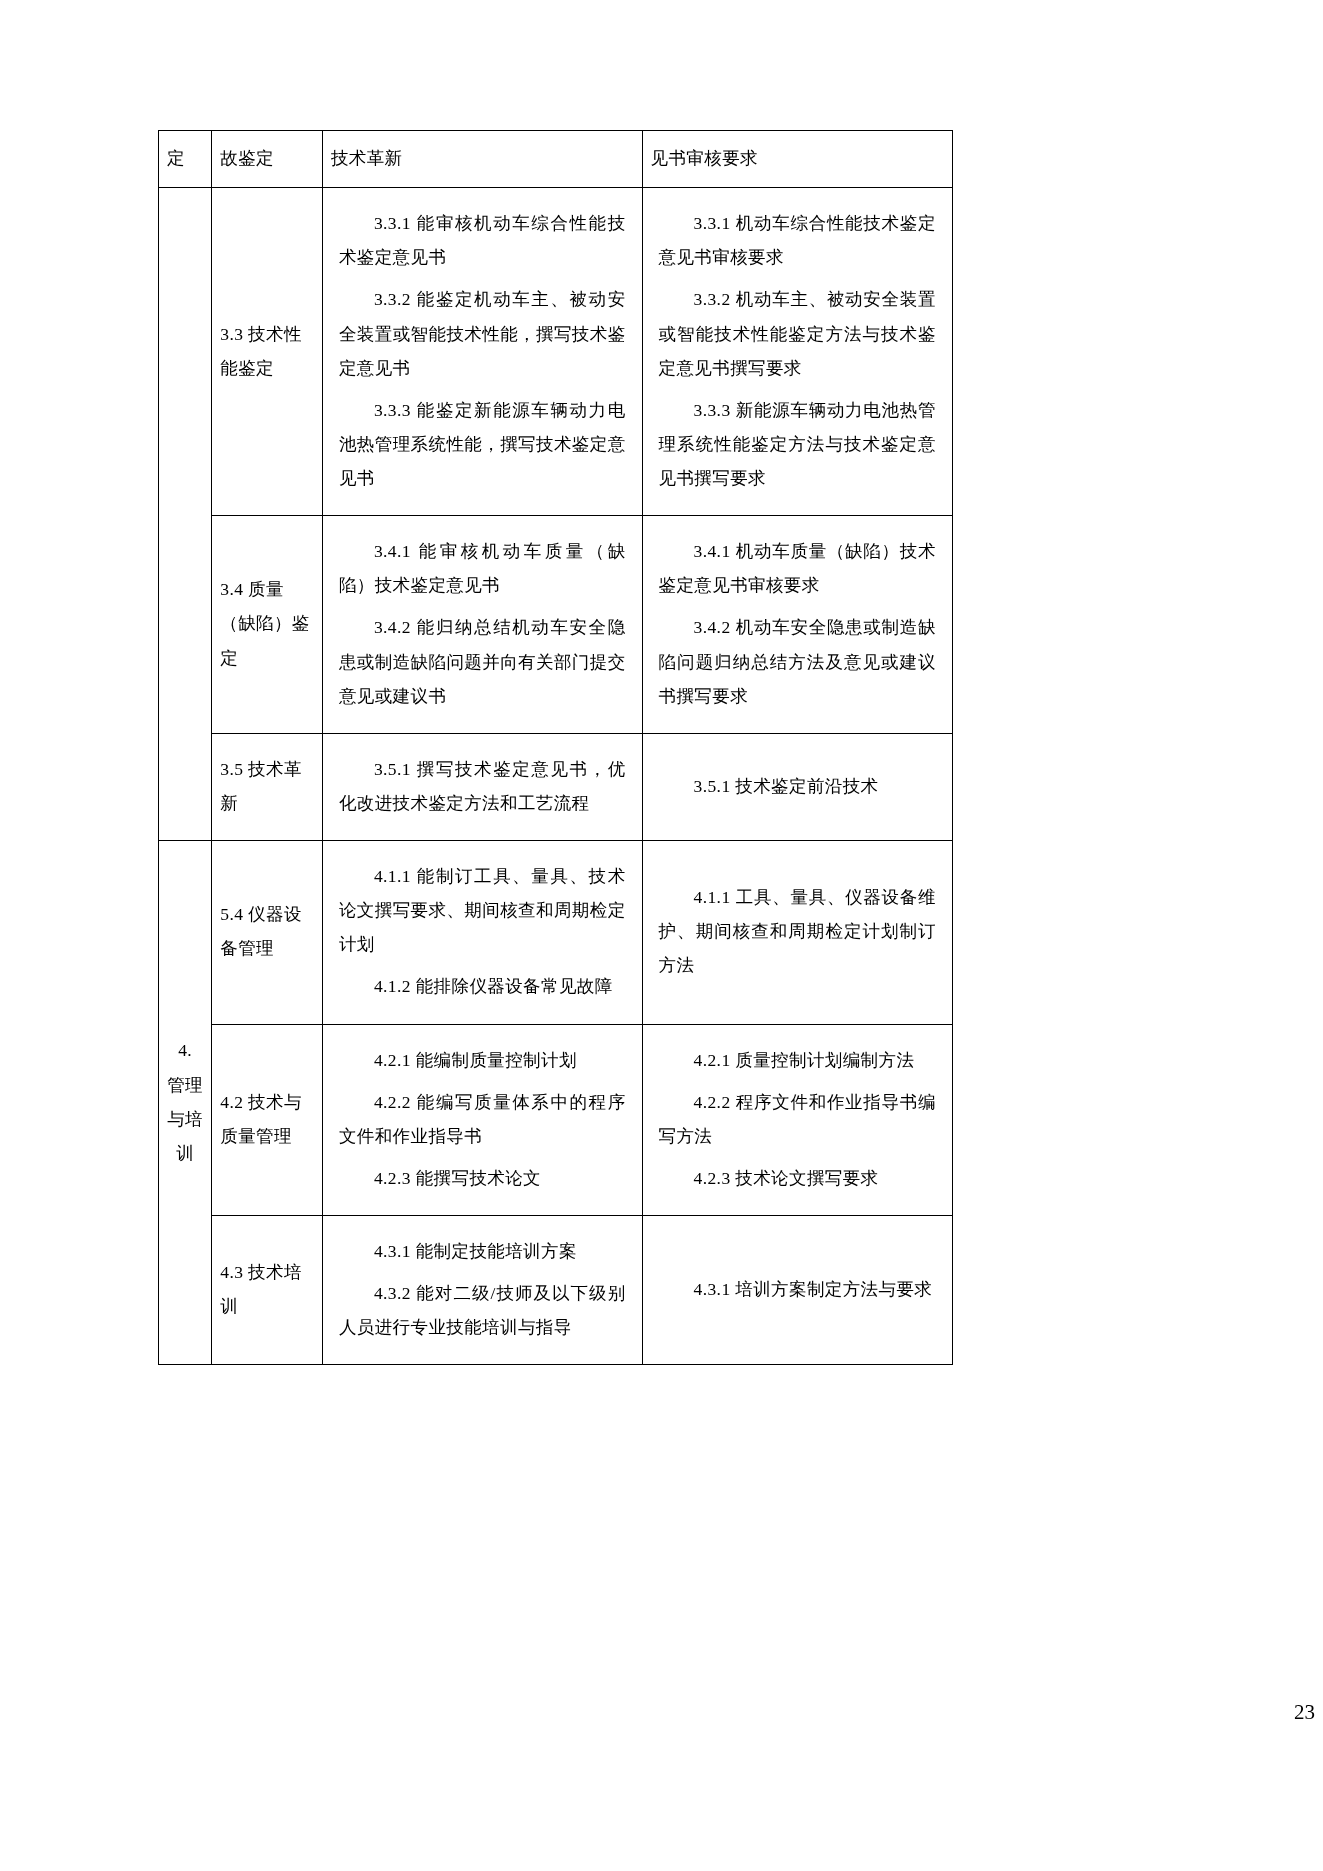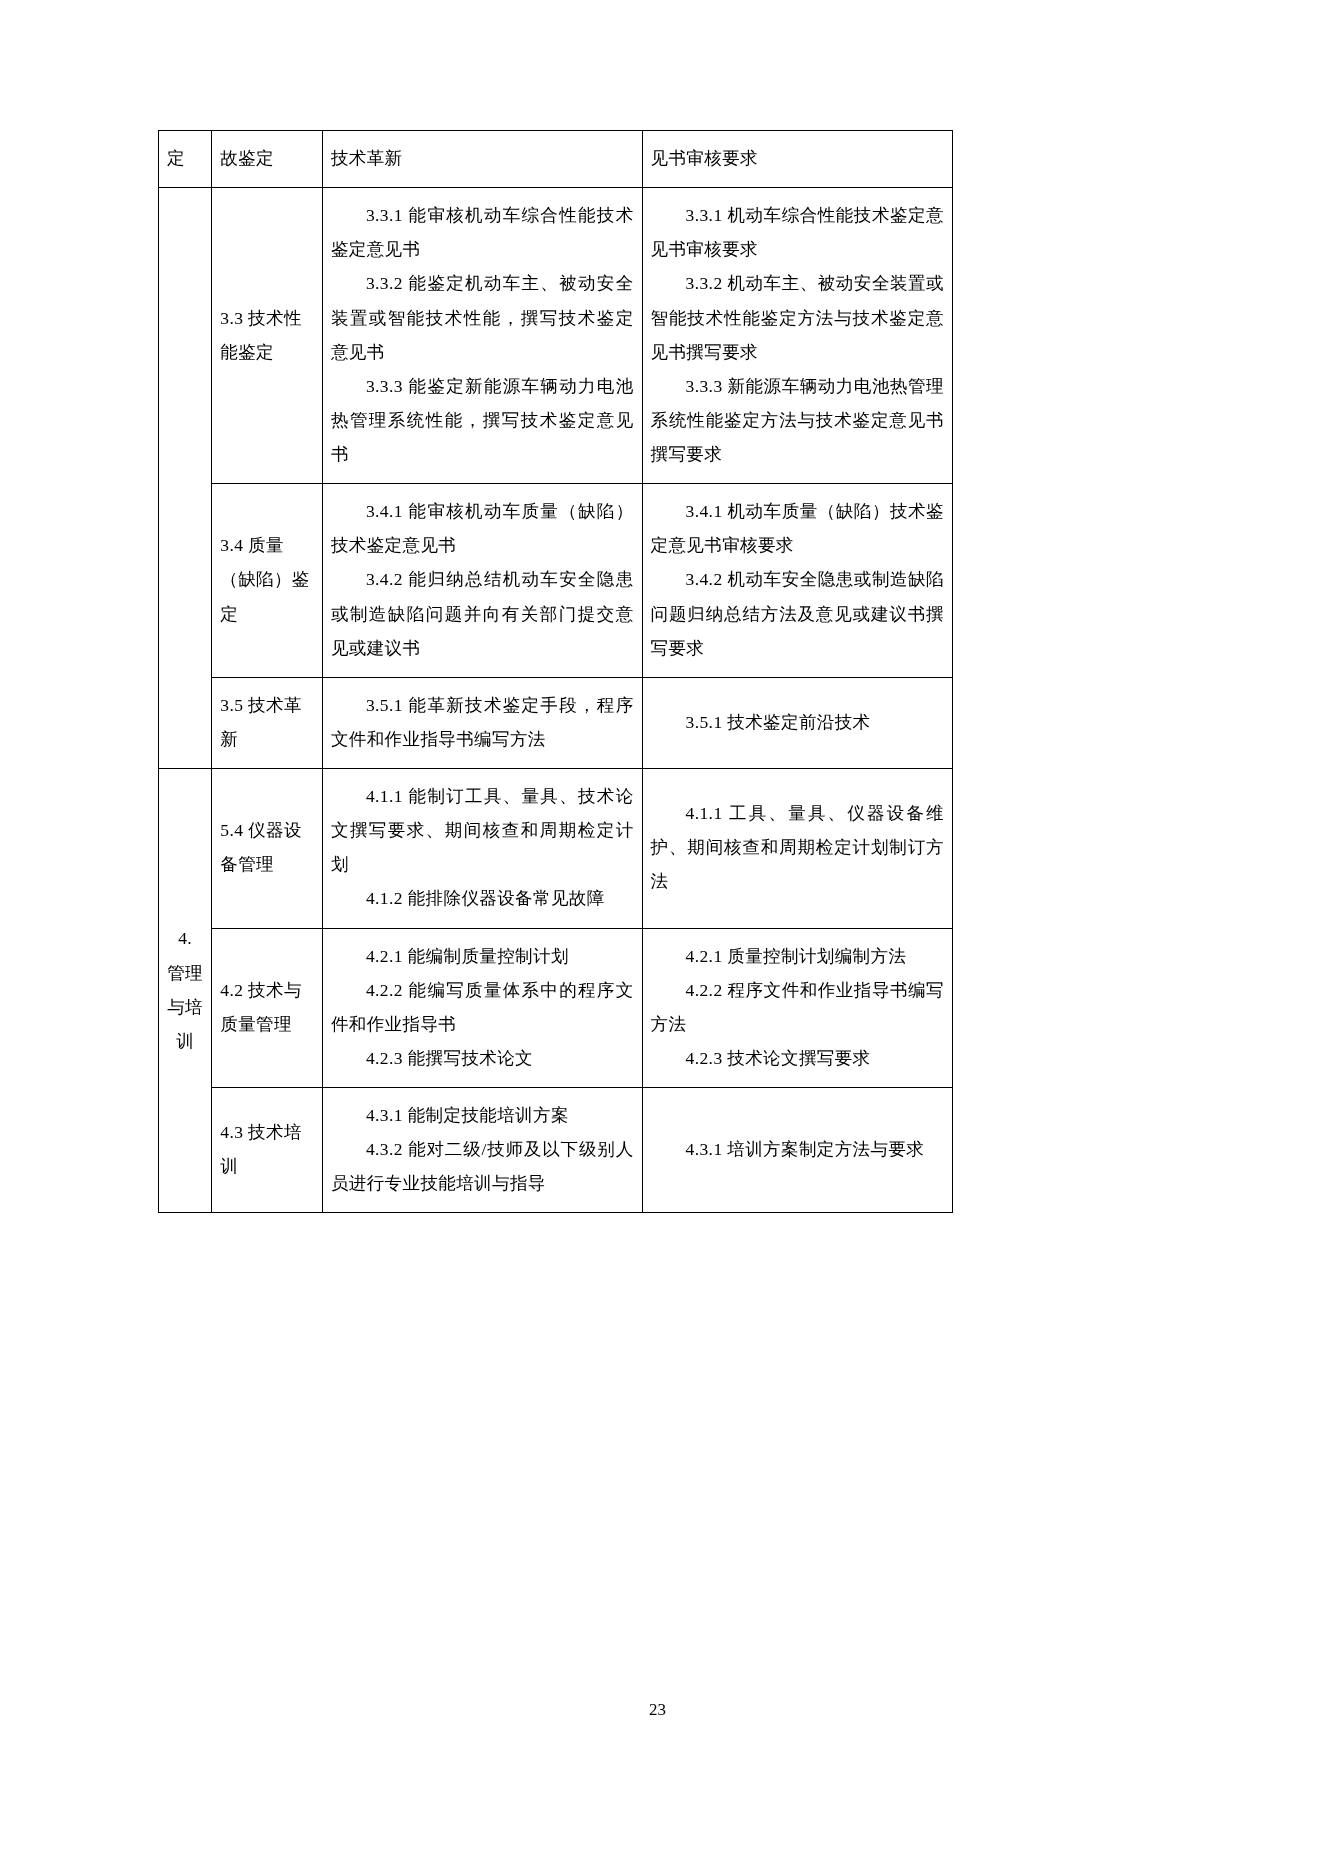--- a/index.html
+++ b/index.html
@@ -43,36 +43,36 @@
   .col-mid { width: 312px; }
   .col-req { width: 303px; }
   .cell-left {
     text-align: left;
   }
   .vert-label {
     text-align: center;
     line-height: 1.9;
   }
   .para {
-    margin: 0;
+    margin: 8px;
     text-indent: 2em;
     text-align: justify;
     text-justify: inter-ideograph;
   }
   .sub-label {
     text-align: left;
     line-height: 2.0;
   }
   .page-number {
     position: absolute;
     left: 0;
     top: 1700px;
     width: 1315px;
-    text-align: center;
-    font-size: 17px;
+    text-align: right;
+    font-size: 21px;
     font-family: "Liberation Serif", "DejaVu Serif", serif;
   }
   .head-cell {
     text-align: left;
     padding-left: 12px;
   }
 </style>
 </head>
 <body>
 
@@ -117,21 +117,21 @@
         </td>
         <td class="cell-left">
           <p class="para">3.4.1 机动车质量（缺陷）技术鉴定意见书审核要求</p>
           <p class="para">3.4.2 机动车安全隐患或制造缺陷问题归纳总结方法及意见或建议书撰写要求</p>
         </td>
       </tr>
 
       <tr>
         <td class="sub-label">3.5 技术革新</td>
         <td class="cell-left">
-          <p class="para">3.5.1 能革新技术鉴定手段，程序文件和作业指导书编写方法</p>
+          <p class="para">3.5.1 撰写技术鉴定意见书，优化改进技术鉴定方法和工艺流程</p>
         </td>
         <td class="cell-left">
           <p class="para">3.5.1 技术鉴定前沿技术</p>
         </td>
       </tr>
 
       <tr>
         <td rowspan="3" class="vert-label">4. 管理与培训</td>
         <td class="sub-label">5.4 仪器设备管理</td>
         <td class="cell-left">

